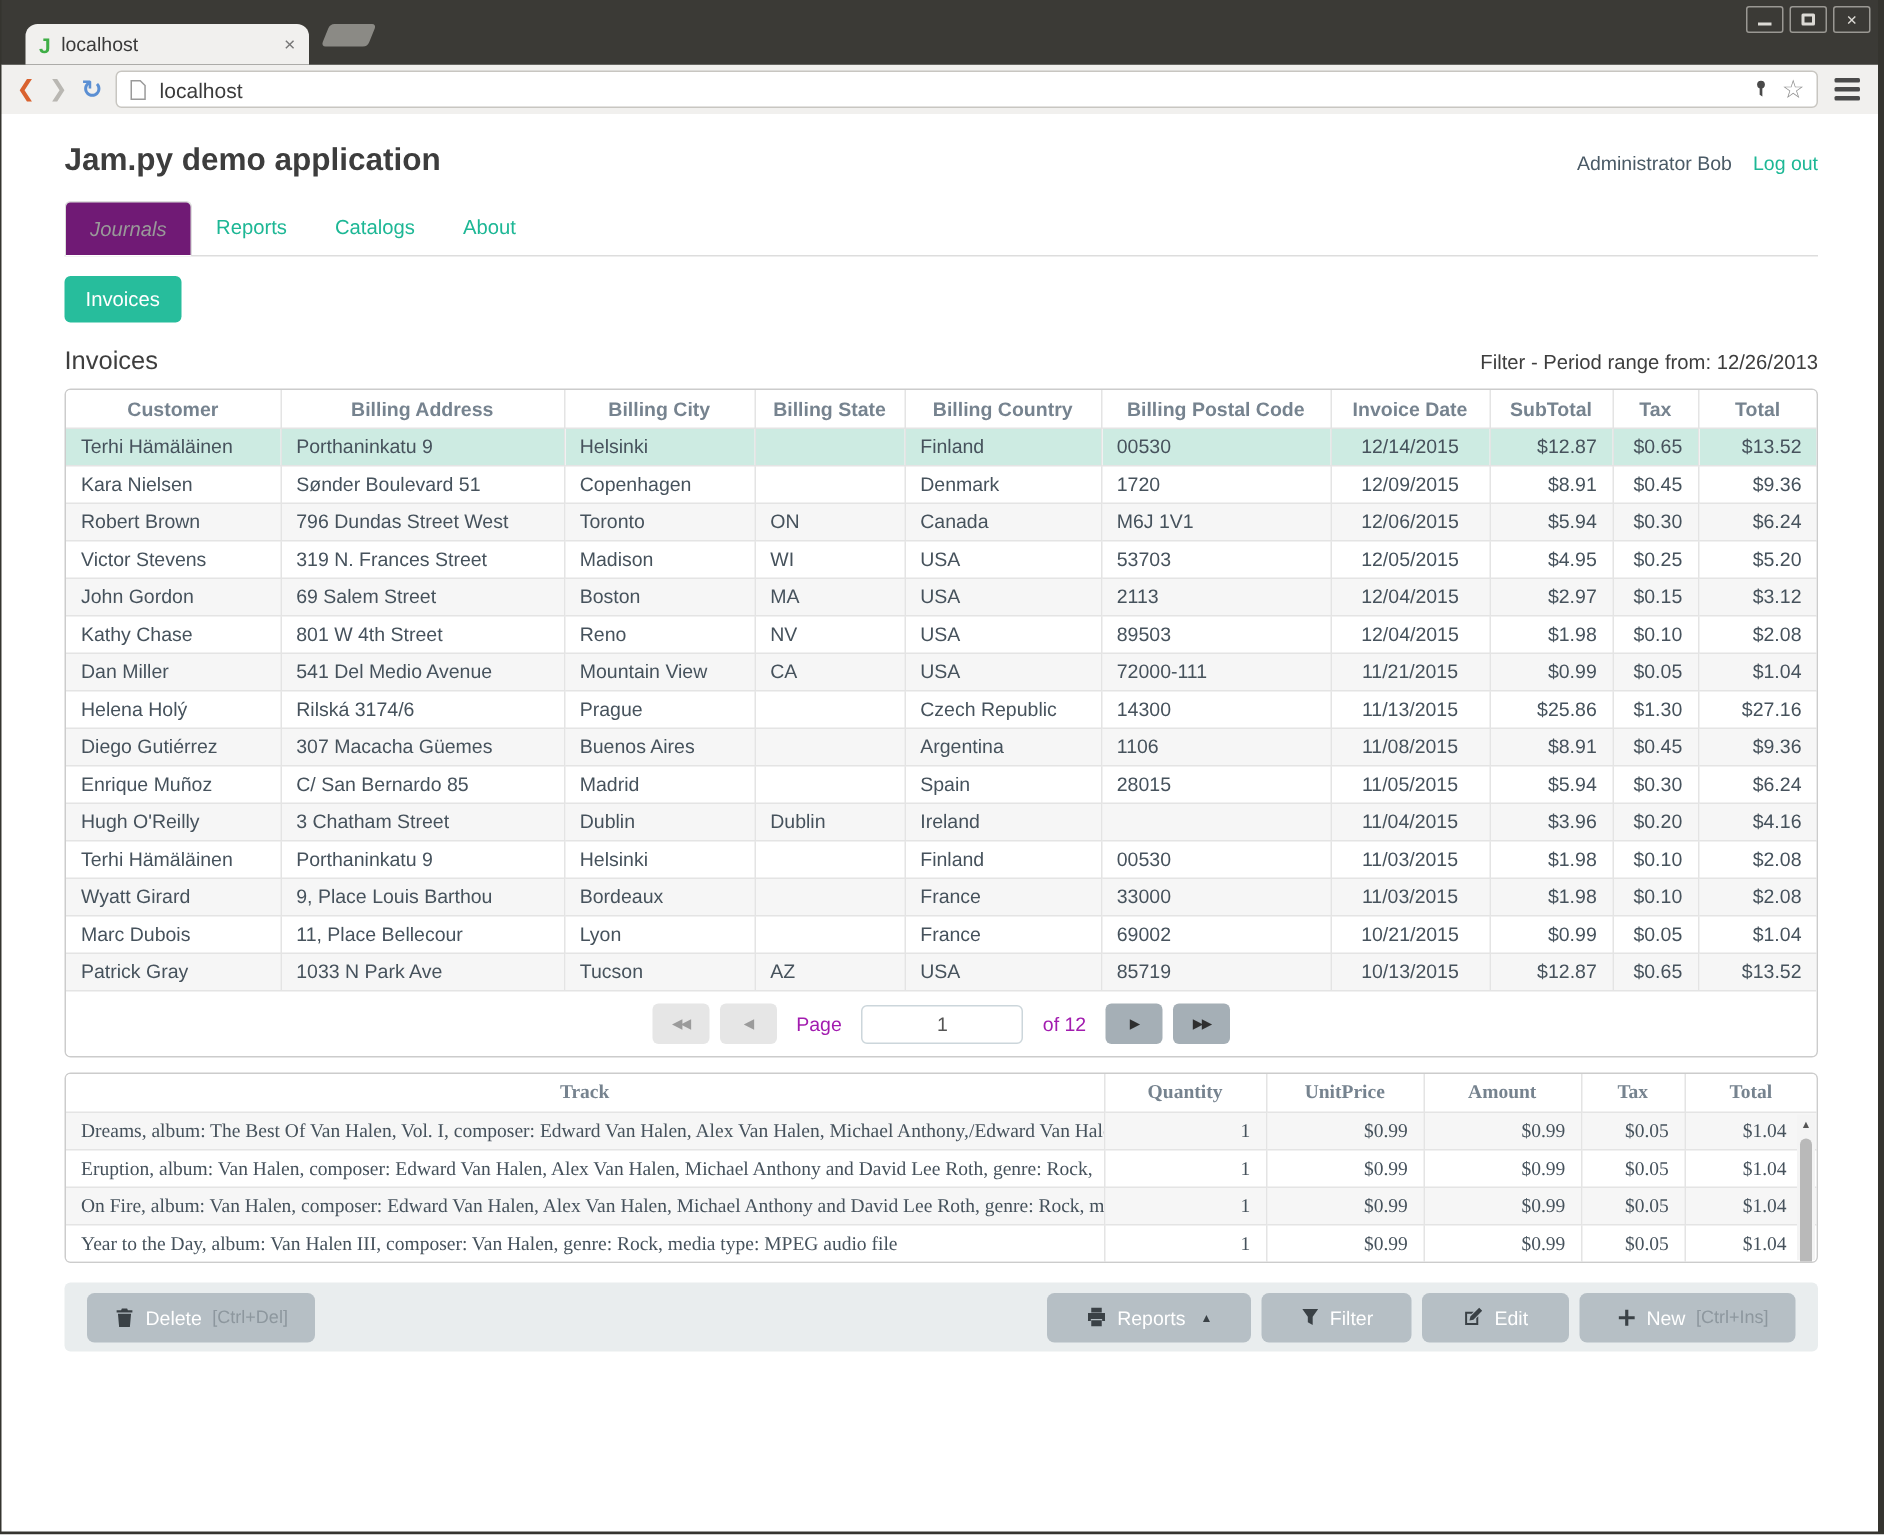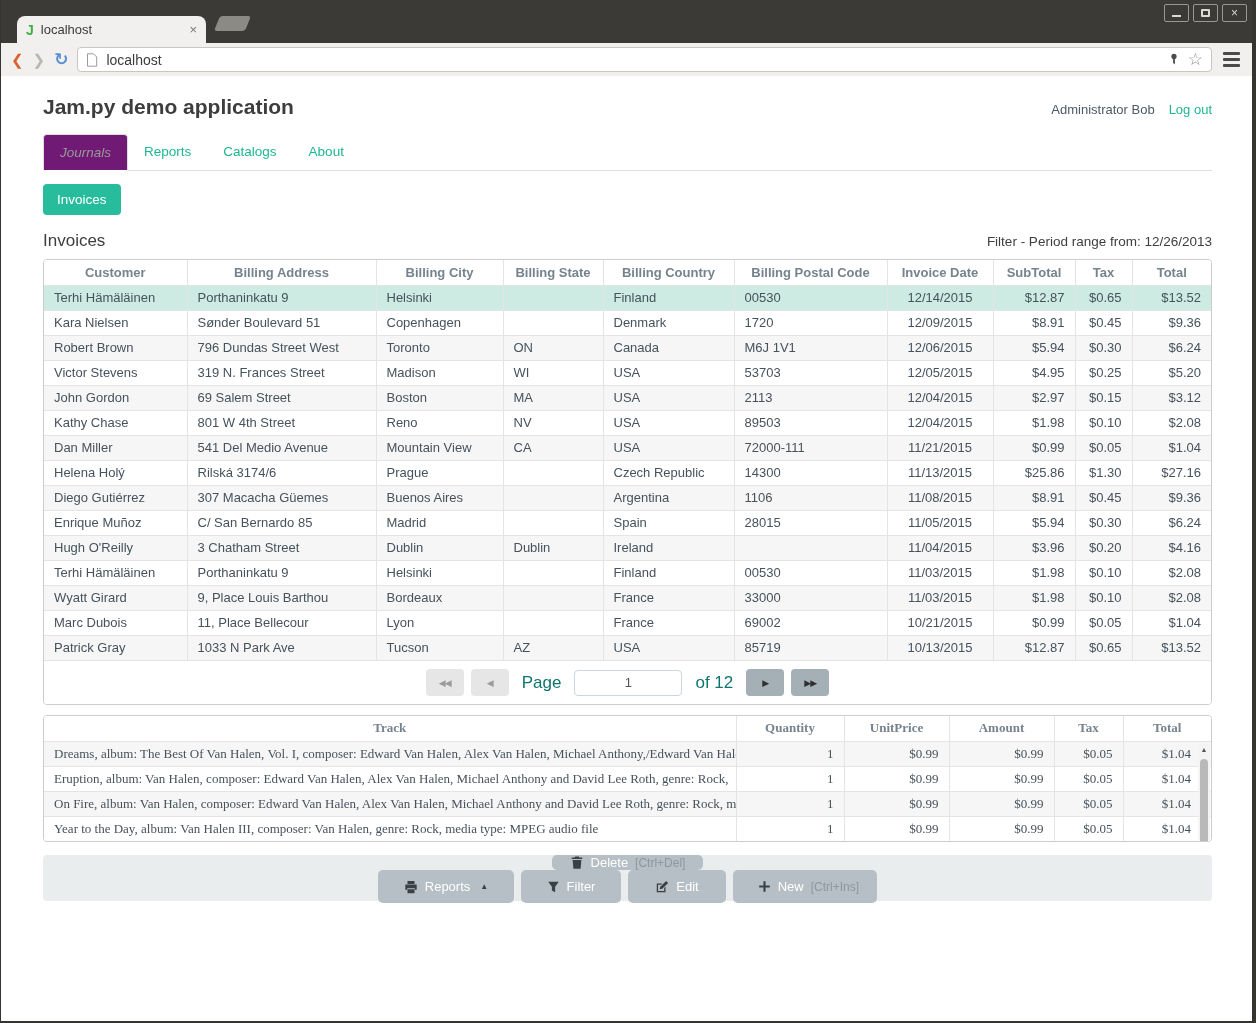--- a/index.html
+++ b/index.html
@@ -75,41 +75,41 @@
   #invoice-table td:nth-child(7) { text-align:center; }
   #invoice-table td:nth-child(n+8) { text-align:right; }
 
   .pagination { height:44px; border-top:1px solid #e4e4e4; display:flex;
     align-items:center; justify-content:center; gap:7px; background:#fff; }
   .pg-btn { width:38px; height:27px; border:none; border-radius:4px; display:flex;
     align-items:center; justify-content:center; font-size:9px; letter-spacing:-1px;
     cursor:pointer; font-family:inherit; }
   .pg-btn.disabled { background:#e6e6e6; color:#9b9b9b; }
   .pg-btn.enabled { background:#a5afb6; color:#2f2f2f; }
-  .pg-label { font-size:17px; color:#0f766e; margin:0 6px; }
+  .pg-label { font-size:13px; color:#a21caf; margin:0 6px; }
   .pg-input { width:108px; height:26px; border:1px solid #ccd6db; border-radius:4px;
     text-align:center; font-size:13px; color:#555; font-family:inherit; }
 
   .detail-container { margin-top:10px; border:1px solid #ccc; border-radius:4px;
     overflow:hidden; position:relative; background:#fff;font-family:Liberation Serif, serif; }
   #track-table tr.selected { background:var(--selected_track_row); }
   #track-table td:first-child { text-align:left; }
   #track-table td:not(:first-child) { text-align:right; }
   #track-table td:last-child { padding-right:20px; }
   tbody tr:nth-child(odd) td {}
   .vscroll { position:absolute; top:27px; right:1px; bottom:1px; width:12px;
     background:#f4f4f4; display:flex; flex-direction:column; align-items:center; }
   .vs-arrow { font-size:7px; color:#555; height:14px; line-height:14px; }
   .vs-track { flex:1; width:100%; position:relative; }
   .vs-thumb { position:absolute; top:2px; left:2px; width:8px; height:86px;
     background:#b9b9b9; border-radius:4px; }
   .vs-arrow.down { margin-top:auto; }
 
   .action-bar { margin-top:13px; background:#e9edee; border-radius:4px; height:46px;
-    display:flex; align-items:center; justify-content:space-between; padding:0 15px;flex-direction:column; }
+    display:flex; align-items:center; justify-content:space-between; padding:0 15px; }
   .abtn { background:var(--action_button); border:none; border-radius:5px; height:33px;
     padding:0 18px; display:flex; align-items:center; gap:7px; color:#fff;
     font-size:13px; cursor:pointer; font-family:inherit; }
   .abtn svg { flex:none; }
   .shortcut { color:#8d979e; font-size:12px; }
   .right-group { display:flex; gap:7px; }
   .caret-up { font-size:8px; color:#3a4146; margin-left:3px; }
   .icon-dark { fill:#3a4146; }
 </style>
 </head>

